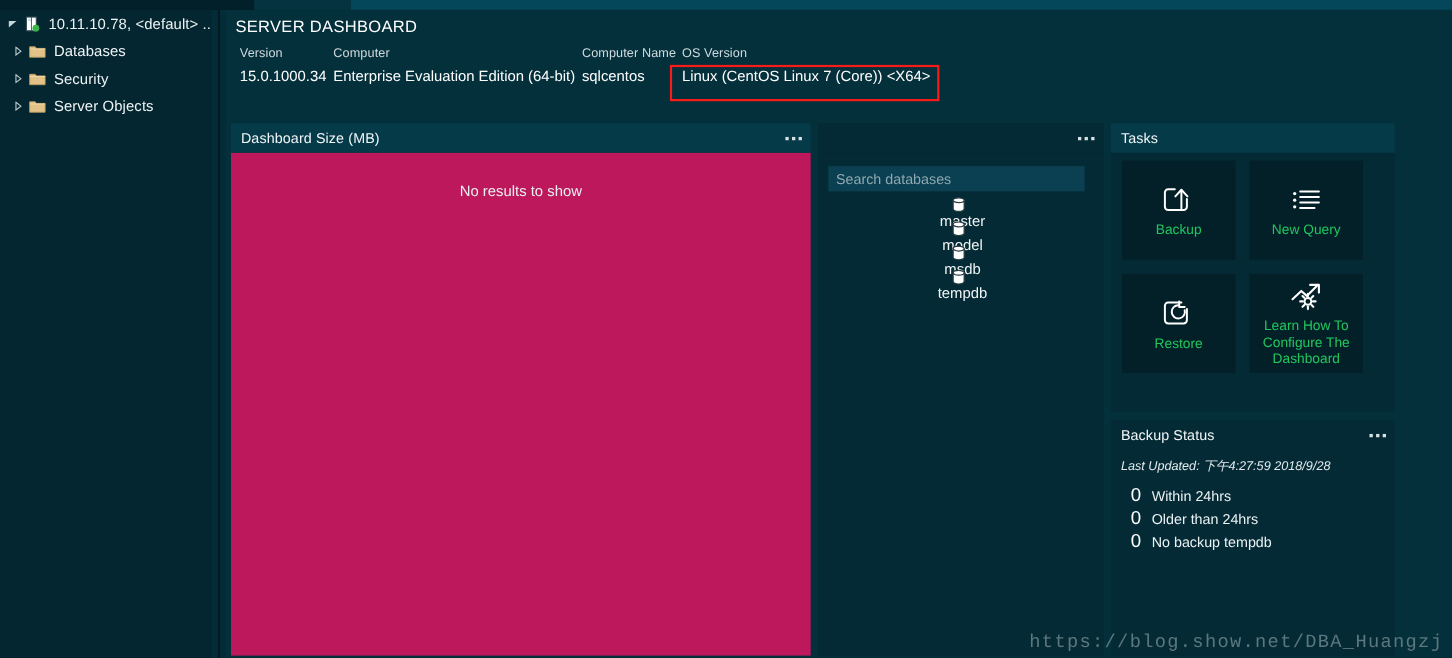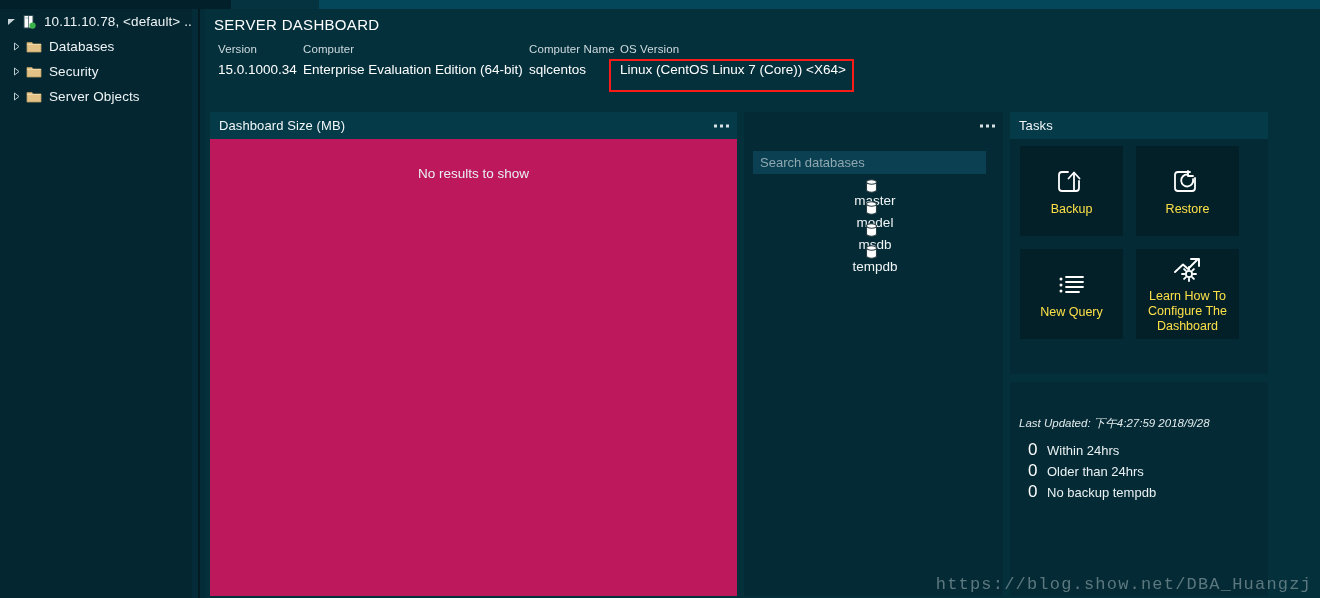--- a/index.html
+++ b/index.html
@@ -264,21 +264,21 @@
     align-items: center;
     justify-content: center;
     cursor: pointer;
     padding: 2px;
     box-sizing: border-box;
   }
   .task-icon { margin-bottom: 4px; }
   .task-icon svg { display: block; }
   .task-label {
     font-size: 12.5px;
-    color: #fde047;
+    color: #22c55e;
     text-align: center;
     line-height: 15px;
   }
 
   
   #panel-backup {
     left: 805px; top: 373px;
     width: 258px; height: 214px;
   }
   #panel-backup .panel-head { background: #042a35; }
@@ -511,46 +511,46 @@
 
       <div class="task-tile">
         <span class="task-icon">
           <svg width="34" height="32" viewBox="0 0 34 32">
             <path d="M13 6 L7 6 A3 3 0 0 0 4 9 L4 22 A3 3 0 0 0 7 25 L21 25 A3 3 0 0 0 24 22 L24 15" fill="none" stroke="#ffffff" stroke-width="1.8" stroke-linecap="round"></path>
             <line x1="19" y1="24" x2="19" y2="7" stroke="#ffffff" stroke-width="1.8" stroke-linecap="round"></line>
             <path d="M13.5 12.5 L19 6.5 L24.5 12.5" fill="none" stroke="#ffffff" stroke-width="1.8" stroke-linecap="round" stroke-linejoin="round"></path>
           </svg>
         </span>
         <span class="task-label">Backup</span>
-      </div>
-
-      <div class="task-tile">
-        <span class="task-icon">
-          <svg width="34" height="32" viewBox="0 0 34 32">
-            <path d="M19 6 L7 6 A3 3 0 0 0 4 9 L4 22 A3 3 0 0 0 7 25 L21 25 A3 3 0 0 0 24 22 L24 12" fill="none" stroke="#ffffff" stroke-width="1.8" stroke-linecap="round"></path>
-            <path d="M22 13 A6 6 0 1 1 16.5 8.5" fill="none" stroke="#ffffff" stroke-width="1.8" stroke-linecap="round"></path>
-            <path d="M17 5 L17 10 L22 10" fill="none" stroke="#ffffff" stroke-width="1.8" stroke-linecap="round" stroke-linejoin="round"></path>
-          </svg>
-        </span>
-        <span class="task-label">Restore</span>
       </div>
 
       <div class="task-tile">
         <span class="task-icon">
           <svg width="34" height="32" viewBox="0 0 34 32">
             <circle cx="6" cy="10" r="1.5" fill="#ffffff"></circle>
             <circle cx="6" cy="16" r="1.5" fill="#ffffff"></circle>
             <circle cx="6" cy="22" r="1.5" fill="#ffffff"></circle>
             <line x1="11" y1="8" x2="28" y2="8" stroke="#ffffff" stroke-width="1.8" stroke-linecap="round"></line>
             <line x1="11" y1="13" x2="28" y2="13" stroke="#ffffff" stroke-width="1.8" stroke-linecap="round"></line>
             <line x1="11" y1="18" x2="28" y2="18" stroke="#ffffff" stroke-width="1.8" stroke-linecap="round"></line>
             <line x1="11" y1="23" x2="24" y2="23" stroke="#ffffff" stroke-width="1.8" stroke-linecap="round"></line>
           </svg>
         </span>
         <span class="task-label">New Query</span>
+      </div>
+
+      <div class="task-tile">
+        <span class="task-icon">
+          <svg width="34" height="32" viewBox="0 0 34 32">
+            <path d="M19 6 L7 6 A3 3 0 0 0 4 9 L4 22 A3 3 0 0 0 7 25 L21 25 A3 3 0 0 0 24 22 L24 12" fill="none" stroke="#ffffff" stroke-width="1.8" stroke-linecap="round"></path>
+            <path d="M22 13 A6 6 0 1 1 16.5 8.5" fill="none" stroke="#ffffff" stroke-width="1.8" stroke-linecap="round"></path>
+            <path d="M17 5 L17 10 L22 10" fill="none" stroke="#ffffff" stroke-width="1.8" stroke-linecap="round" stroke-linejoin="round"></path>
+          </svg>
+        </span>
+        <span class="task-label">Restore</span>
       </div>
 
       <div class="task-tile">
         <span class="task-icon">
           <svg width="36" height="30" viewBox="0 0 36 30">
             <path d="M5 17 L13 9.5 L18 14 L28 4" fill="none" stroke="#ffffff" stroke-width="1.9" stroke-linecap="round" stroke-linejoin="round"></path>
             <path d="M21 4 L29 4 L29 11" fill="none" stroke="#ffffff" stroke-width="1.9" stroke-linecap="round" stroke-linejoin="round"></path>
             <g transform="translate(19,19)">
               <circle cx="0" cy="0" r="3.1" fill="none" stroke="#ffffff" stroke-width="1.8"></circle>
               <g stroke="#ffffff" stroke-width="1.9" stroke-linecap="round">
@@ -566,20 +566,28 @@
             </g>
           </svg>
         </span>
         <span class="task-label">Learn How To Configure The Dashboard</span>
       </div>
 
     </div>
   </div>
 
   <div class="panel" id="panel-backup">
+    <div class="panel-head">
+      <span class="panel-title">Backup Status</span>
+      <span class="kebab">
+          <i></i>
+          <i></i>
+          <i></i>
+        </span>
+    </div>
     <div class="panel-body"></div>
 
     <div id="last-updated">Last Updated: 下午4:27:59 2018/9/28</div>
 
     <div id="backup-counts">
       <div class="backup-row">
         <span class="backup-count">0</span>
         <span class="backup-text">Within 24hrs</span>
       </div>
       <div class="backup-row">

